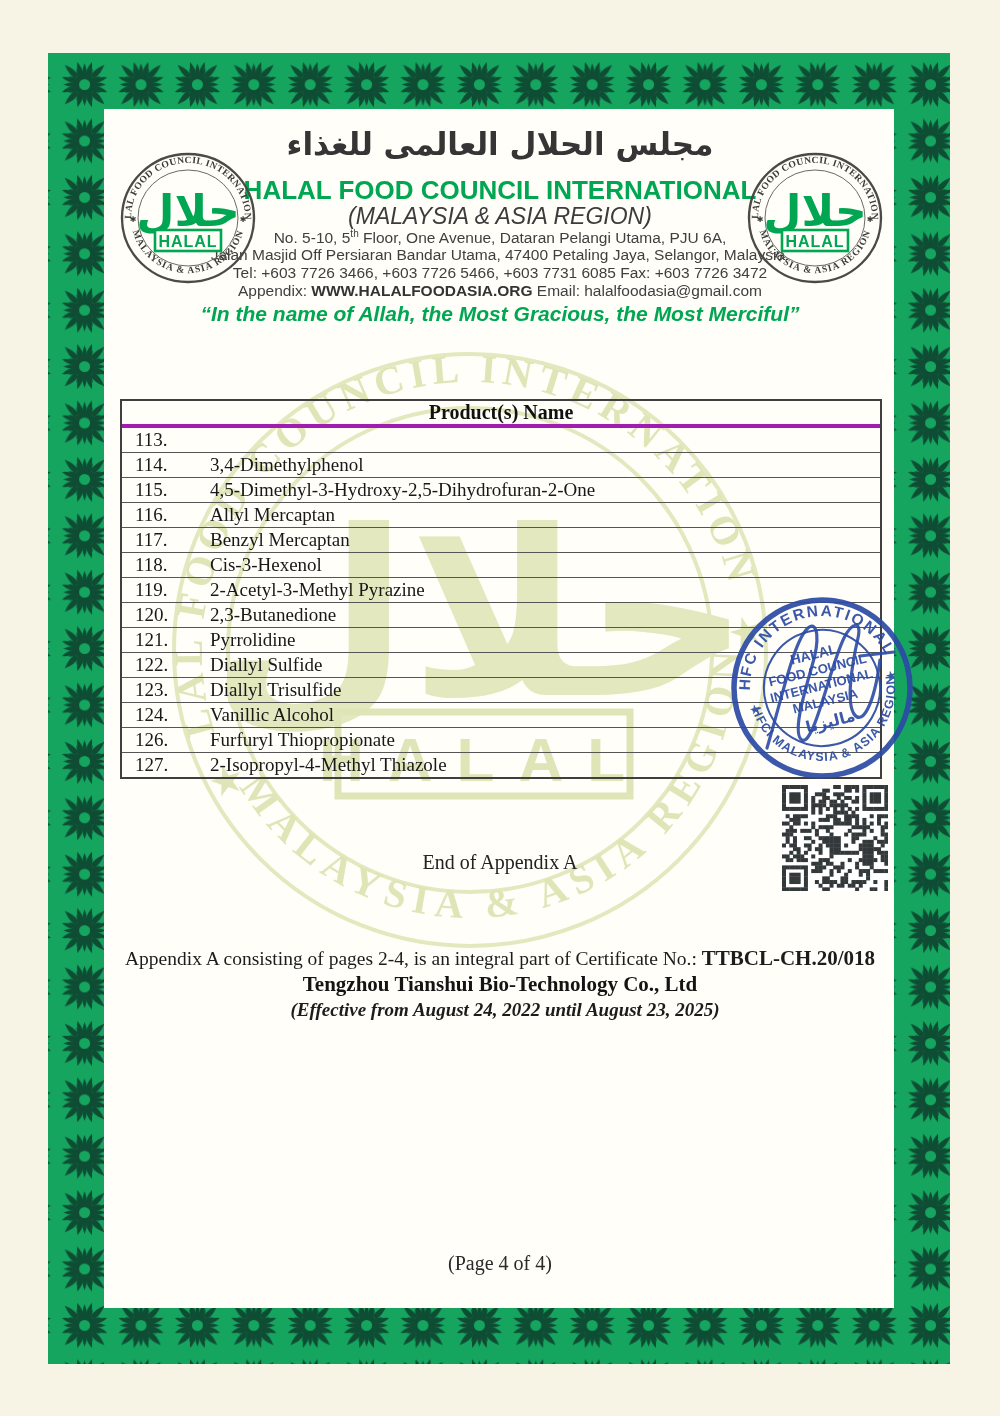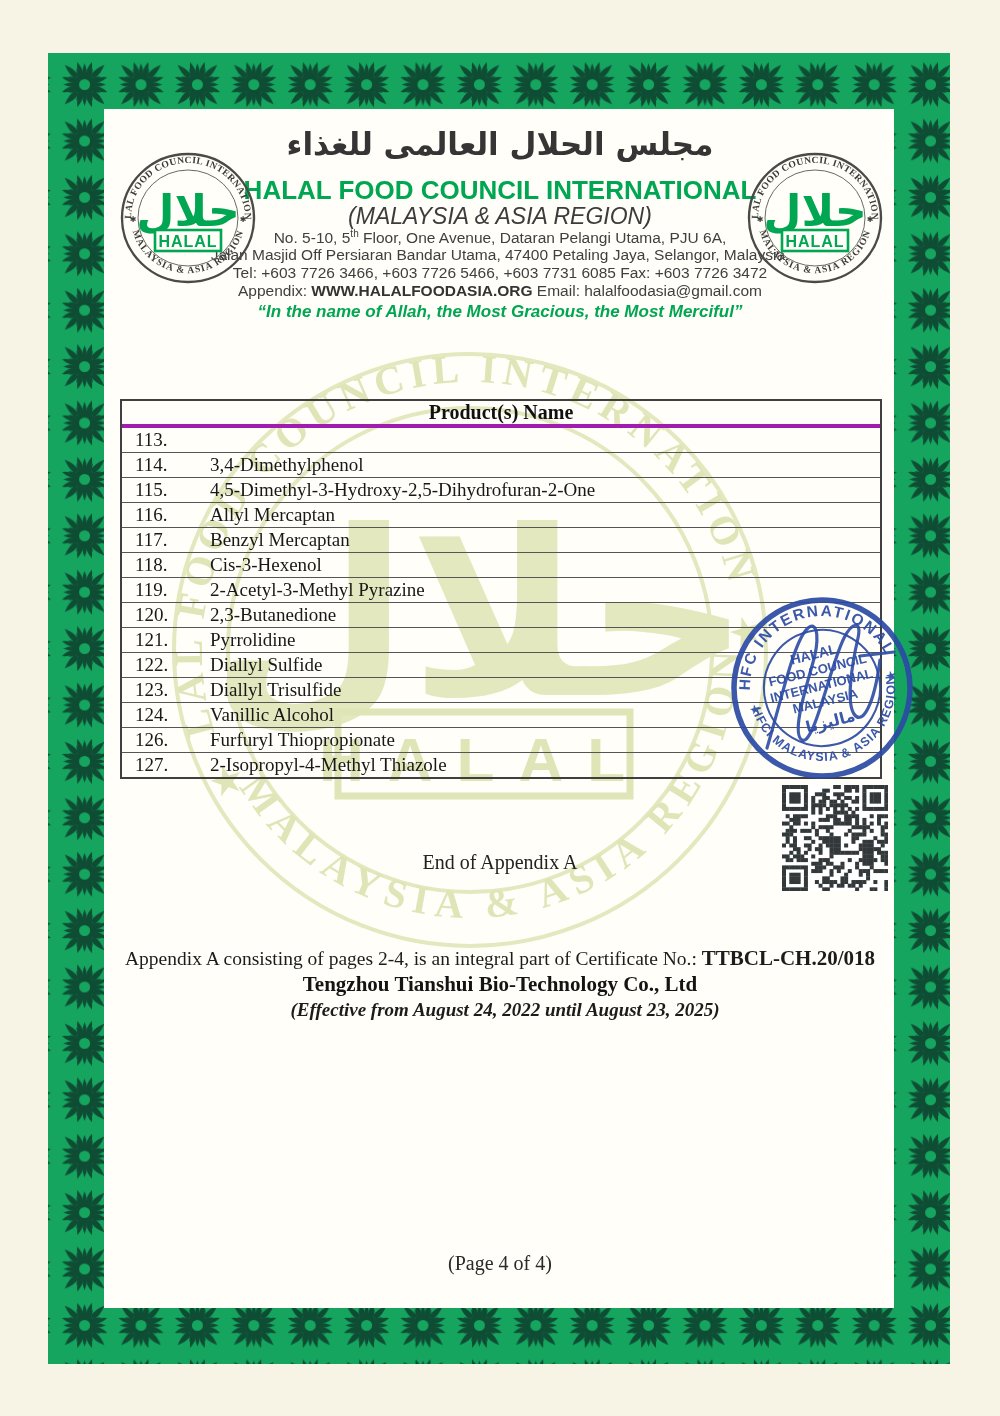--- a/index.html
+++ b/index.html
@@ -36,21 +36,21 @@
     font-size:15.5px;color:#3f3f3f;
   }
   .addr sup{font-size:10px;}
   .addr1{top:228px;}
   .addr2{top:246px;}
   .tel-line{top:264px;}
   .web-line{top:282px;}
   .web-line b{font-weight:bold;color:#333;text-align:center;}
   .quote-line{
     top:302px;font-family:"Liberation Sans",sans-serif;
-    font-size:17px;font-style:italic;font-weight:bold;color:#00a651;
+    font-size:21px;font-style:italic;font-weight:bold;color:#00a651;
   }
   
   .product-table{
     left:120px;top:399px;width:758px;
     border:2px solid #3f3f3f;background:transparent;
   }
   .pt-header{
     height:23px;line-height:23px;text-align:center;
     font-size:20px;font-weight:bold;color:#111;
     border-bottom:4px solid #a21caf;

